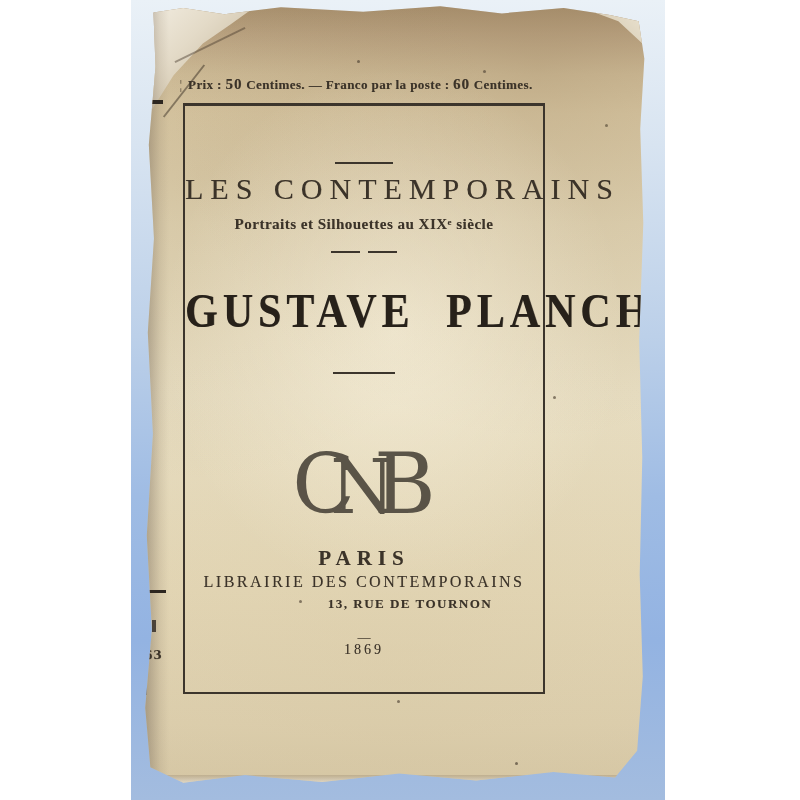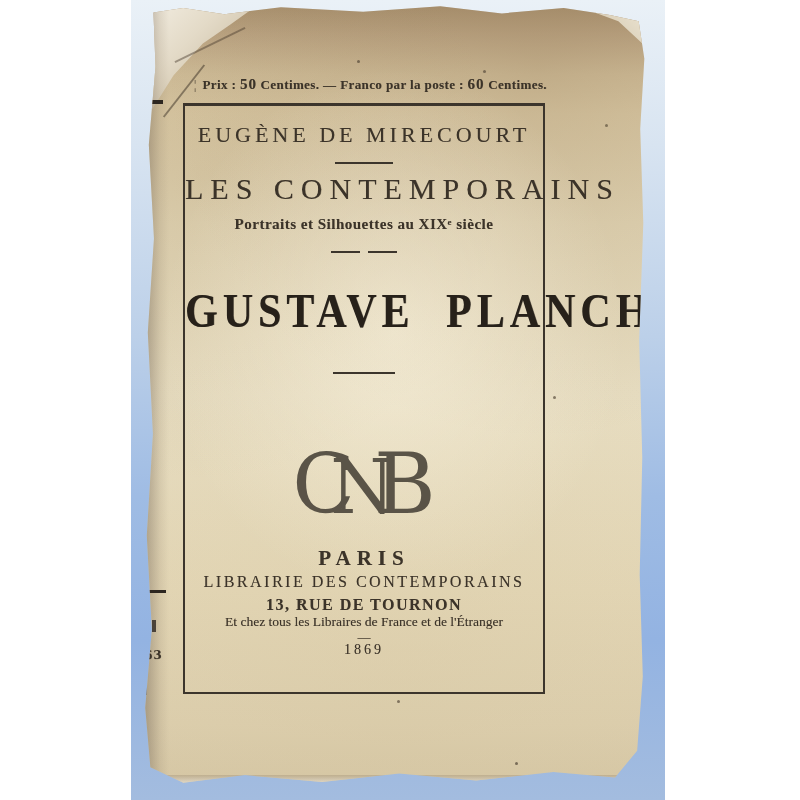--- a/index.html
+++ b/index.html
@@ -62,21 +62,21 @@
   .edge-dash-top{position:absolute;left:6px;top:96px;width:20px;height:4px;background:#2c2620;}
   .edge-dash-mid{position:absolute;left:12px;top:586px;width:17px;height:3px;background:#2c2620;}
   .edge-tick{position:absolute;left:15px;top:616px;width:4px;height:12px;background:rgba(44,38,32,.8);}
   .spine-mark{
     position:absolute;left:7px;top:644px;font:bold 12px "DejaVu Serif",serif;
     color:#332d25;letter-spacing:1px;transform:rotate(-2deg);
   }
   
   .ink{color:#3b3329;text-shadow:0.3px 0.3px 0.3px rgba(55,44,32,0.35);}
   .price-line{
-    position:absolute;left:44px;top:72px;width:366px;text-align:right;
+    position:absolute;left:36px;top:72px;width:366px;text-align:center;
     font-weight:bold;font-size:13px;letter-spacing:0.4px;white-space:nowrap;
   }
   .price-line .tick{font-weight:normal;opacity:.7;margin-right:2px;}
   .price-line .num{font-size:15px;letter-spacing:1px;}
   .frame{
     position:absolute;left:46px;top:99px;width:362px;height:591px;
     border:2px solid #3c352c;border-top-width:3px;box-sizing:border-box;
   }
   .row{position:absolute;left:0;width:100%;text-align:center;white-space:nowrap;}
   .author{top:16px;font-size:22px;letter-spacing:4px;}
@@ -95,21 +95,21 @@
   .monogram{
     top:330px;height:104px;font-family:"DejaVu Serif",serif;color:#474137;
     text-shadow:none;opacity:.88;
   }
   .monogram span{display:inline-block;font-weight:normal;}
   .monogram .m1{font-size:82px;line-height:96px;}
   .monogram .m2{font-size:74px;line-height:96px;margin-left:-30px;}
   .monogram .m3{font-size:84px;line-height:96px;margin-left:-26px;}
   .city{top:440px;font-size:21px;letter-spacing:6px;font-weight:bold;}
   .publisher{top:467px;font-size:16px;letter-spacing:2.5px;}
-  .address{top:490px;font-size:16px;font-weight:bold;letter-spacing:1.5px;}
+  .address{top:490px;font-size:13px;font-weight:bold;letter-spacing:1.5px;margin-left:46px;}
   .distribution{top:508px;font-size:13.5px;}
   .imprint-dash{top:523px;font-size:13px;}
   .year{top:536px;font-size:14px;letter-spacing:3px;}
   .rights{top:554px;font-size:13.5px;}
 </style>
 </head>
 <body>
 
 <div class="photo-bg"></div>
 
@@ -135,21 +135,20 @@
     <span class="num">50</span>
     <span>Centimes.</span>
     <span>—</span>
     <span>Franco par la poste :</span>
     <span class="num">60</span>
     <span>Centimes.</span>
   </div>
 
   <div class="frame">
 
-    <div class="row author ink">EUGÈNE DE MIRECOURT</div>
 
     <div class="rule1"></div>
 
     <div class="row series-title ink">LES CONTEMPORAINS</div>
 
     <div class="row series-subtitle ink">Portraits et Silhouettes au XIXᵉ siècle</div>
 
     <div class="rule2"></div>
 
     <div class="row main-title">GUSTAVE PLANCHE</div>
@@ -162,21 +161,20 @@
       <span class="m2">N</span>
       <span class="m3">B</span>
     </div>
 
     <div class="row city ink">PARIS</div>
 
     <div class="row publisher ink">LIBRAIRIE DES CONTEMPORAINS</div>
 
     <div class="row address ink">13, RUE DE TOURNON</div>
 
-    <div class="row distribution ink">Et chez tous les Libraires de France et de l'Étranger</div>
 
     <div class="row imprint-dash ink">—</div>
 
     <div class="row year ink">1869</div>
 
 
   </div>
 </div>
 
 </body></html>

